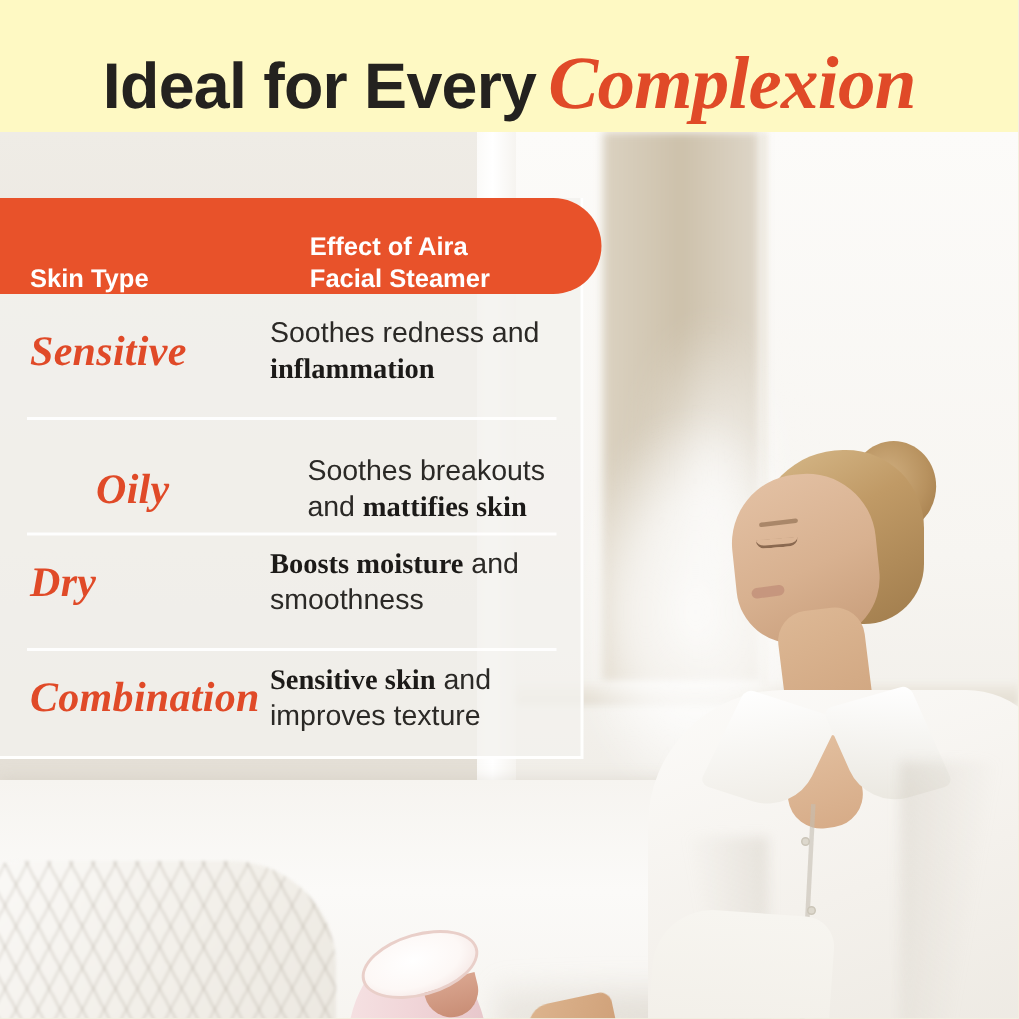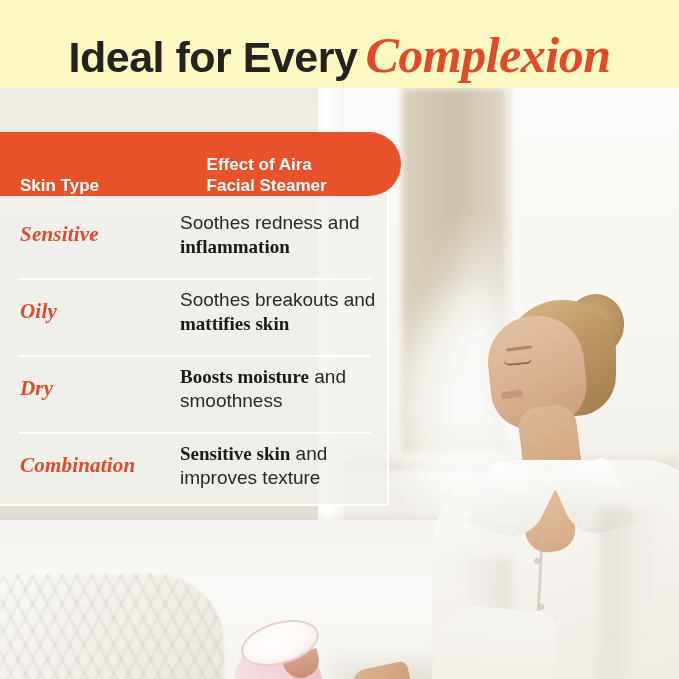--- a/index.html
+++ b/index.html
@@ -278,42 +278,42 @@
 
   .row {
     position: absolute;
     left: 0;
     width: 389px;
     height: 77px;
     display: flex;
     align-items: center;
   }
   .row-1 { top: 64px; }
-  .row-2 { top: 141px; }
+  .row-2 { top: 156px; padding-left: 44px; }
   .row-3 { top: 218px; align-items: center; }
   .row-4 { top: 295px; }
 
   .divider {
     position: absolute;
     left: 18px;
     width: 353px;
     height: 2px;
     background: rgba(255,255,255,.92);
   }
   .div-1 { top: 146px; }
   .div-2 { top: 223px; }
   .div-3 { top: 300px; }
 
   .cell-type {
     width: 180px;
     padding-left: 20px;
     font-family: "Liberation Serif", serif;
     font-style: italic;
     font-weight: bold;
-    font-size: 21px;
+    font-size: 28px;
     color: #e04a28;
     letter-spacing: .2px;
   }
   .cell-effect {
     width: 209px;
     font-family: "Liberation Sans", sans-serif;
     font-size: 19px;
     line-height: 24px;
     color: #2b2926;
   }

